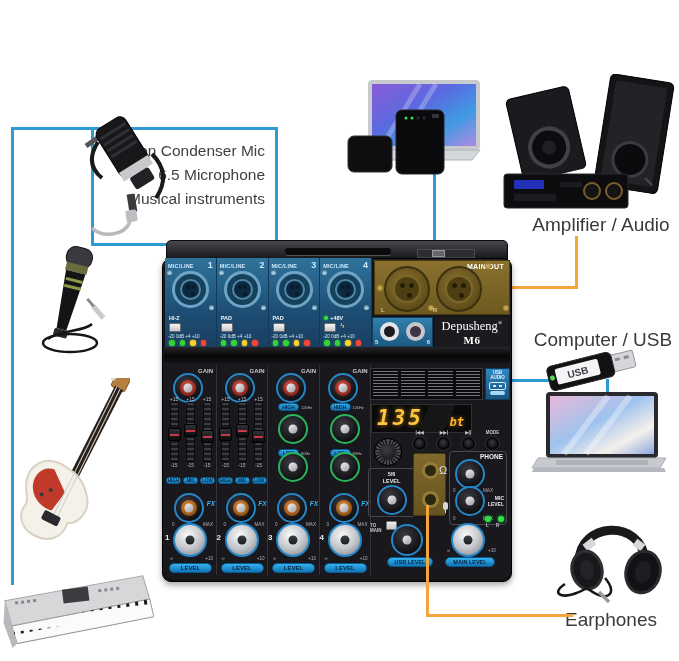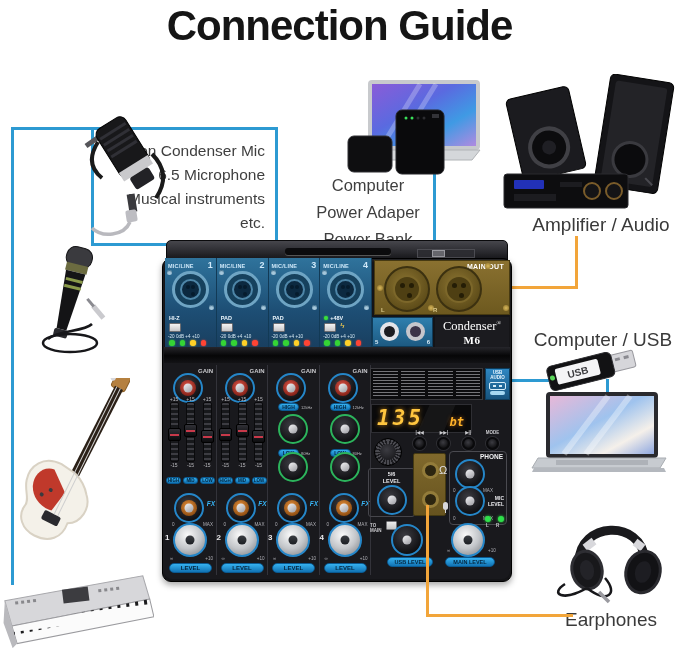--- a/index.html
+++ b/index.html
@@ -150,38 +150,36 @@
 .lrleds i{width:6px;height:6px;border-radius:50%;background:#2ee04a;box-shadow:0 0 3px #2ee04a}
 .lrlab{position:absolute;left:324px;top:283px;font-size:4.5px;color:#c9c9cd;letter-spacing:3px;font-weight:bold}
 .mainknob{left:289px;top:283px}
 .mainpill{left:283px;top:317px;width:50px;height:10px;font-size:5.5px;line-height:9px}
 </style>
 </head>
 <body>
 
 <div class="stage">
 
-  <div class="title">Connection Guide</div>
 
   <div class="bl" style="left:11px;top:127px;width:83px;height:3px"></div>
   <div class="bl" style="left:11px;top:127px;width:3px;height:458px"></div>
   <div class="bl" style="left:274px;top:243px;width:3px;height:26px"></div>
   <div class="bl" style="left:433px;top:160px;width:3px;height:104px"></div>
   <div class="bl" style="left:506px;top:379px;width:82px;height:3px"></div>
   <div class="bl" style="left:606px;top:379px;width:3px;height:28px"></div>
   <div class="ol" style="left:575px;top:236px;width:3px;height:53px"></div>
   <div class="ol" style="left:507px;top:286px;width:71px;height:3px"></div>
   <div class="ol hi" style="left:426px;top:505px;width:3px;height:112px"></div>
   <div class="ol hi" style="left:426px;top:614px;width:147px;height:3px"></div>
 
   <div class="info-box">
     <div>Canon Condenser Mic</div>
     <div>6.5 Microphone</div>
     <div>Musical instruments</div>
-    <div>etc.</div>
   </div>
 
   <svg class="dev" style="left:84px;top:110px" width="96" height="128" viewBox="0 0 96 128">
     <path d="M2,36 L36,12" stroke="#55555a" stroke-width="5" fill="none"></path>
     <g transform="rotate(-32 48 50)">
       <rect x="30" y="6" width="34" height="56" rx="7" fill="#18181a" stroke="#000"></rect>
       <rect x="32" y="14" width="30" height="3" fill="#303036"></rect>
       <rect x="32" y="21" width="30" height="3" fill="#303036"></rect>
       <rect x="32" y="28" width="30" height="3" fill="#303036"></rect>
       <rect x="32" y="35" width="30" height="3" fill="#303036"></rect>
@@ -264,25 +262,20 @@
     <path d="M54,66 L92,4 M70,66 L108,4" stroke="rgba(255,255,255,.25)" stroke-width="5"></path>
     <path d="M30,70 L152,70 L144,80 L22,80 Z" fill="#d4d7da" stroke="#b0b3b6"></path>
     <rect x="20" y="56" width="44" height="36" rx="6" fill="#0e0e10" stroke="#2e2e32"></rect>
     <rect x="68" y="30" width="48" height="64" rx="6" fill="#0a0a0c" stroke="#242428"></rect>
     <circle cx="78" cy="38" r="1.5" fill="#3ae05a"></circle>
       <circle cx="84" cy="38" r="1.5" fill="#3ae05a"></circle>
     <circle cx="90" cy="38" r="1.5" fill="#2c2c30"></circle>
       <circle cx="96" cy="38" r="1.5" fill="#2c2c30"></circle>
     <rect x="104" y="34" width="7" height="4" fill="#333338"></rect>
   </svg>
-  <div class="powlab">
-    <div>Computer</div>
-    <div>Power Adaper</div>
-    <div>Power Bank</div>
-  </div>
 
   <svg class="dev" style="left:500px;top:74px" width="178" height="140" viewBox="0 0 178 140">
     <g transform="rotate(9 135 60)">
       <rect x="102" y="4" width="64" height="112" rx="5" fill="#141417" stroke="#000"></rect>
       <rect x="108" y="10" width="52" height="100" rx="3" fill="#232327"></rect>
       <circle cx="134" cy="86" r="17" fill="#0b0b0d" stroke="#3a3a3f" stroke-width="3"></circle>
       <path d="M152,102 l8,6" stroke="#4a4a50" stroke-width="2"></path>
     </g>
     <g transform="rotate(-13 45 60)">
       <rect x="14" y="18" width="64" height="84" rx="5" fill="#1b1b1f" stroke="#000"></rect>
@@ -478,21 +471,21 @@
       <div class="gl" style="left:58px">R</div>
     </div>
 
     <div class="rca56">
       <div class="rc rc1"></div>
       <div class="rc rc2"></div>
       <div class="n5">5</div>
       <div class="n6">6</div>
     </div>
     <div class="brand">
-      <div class="bname"><span>Condenser</span><sup>®</sup></div>
+      <div class="bname"><span>Depusheng</span><sup>®</sup></div>
       <div class="bmodel">M6</div>
     </div>
 
     <div class="mid-strip"></div>
     <div class="ctrl"></div>
     <div class="vsep" style="left:53.5px"></div>
     <div class="vsep" style="left:105px"></div>
     <div class="vsep" style="left:156.5px"></div>
     <div class="vsep" style="left:208px"></div>
 

